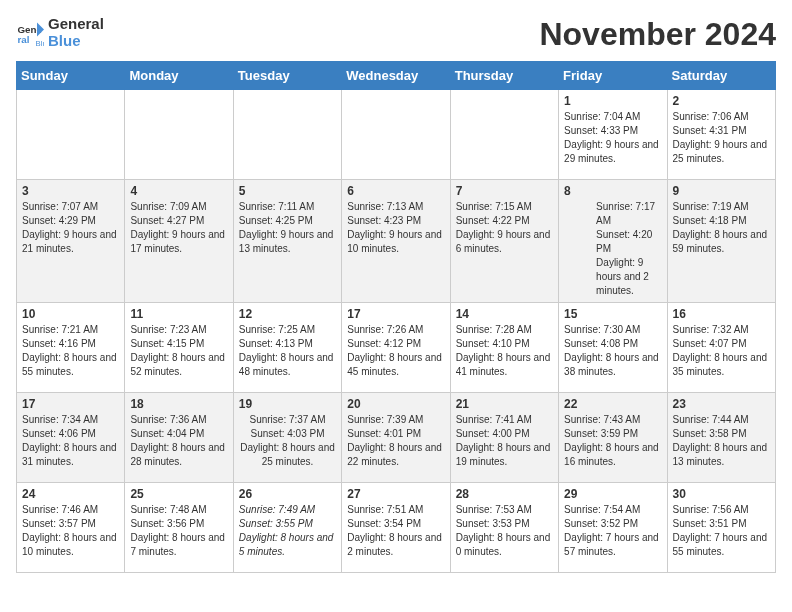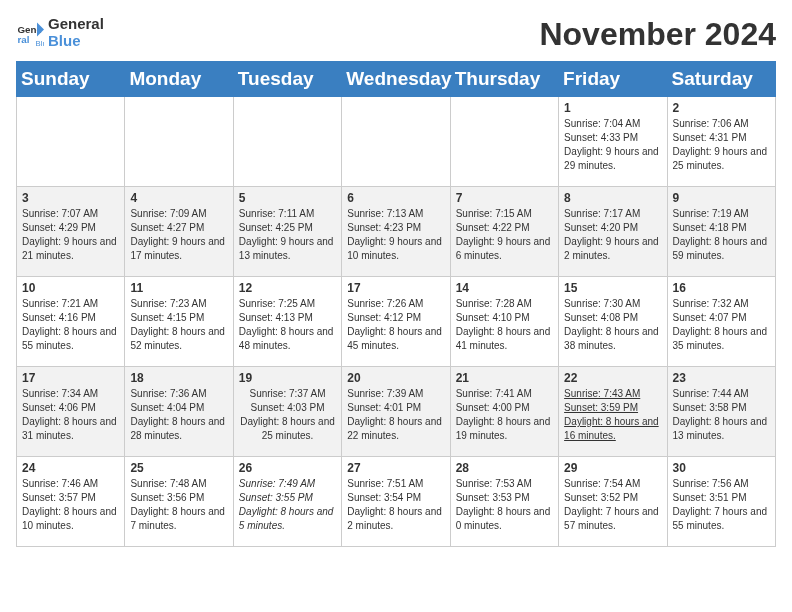--- a/index.html
+++ b/index.html
@@ -39,21 +39,21 @@
       margin-top: 2px;
     }
     table {
       width: 100%;
       border-collapse: collapse;
       table-layout: fixed;
     }
     th {
       background-color: #3a7fc1;
       color: #fff;
-      font-size: 19px;
+      font-size: 13px;
       font-weight: bold;
       padding: 6px 4px;
       text-align: left;
       border: 1px solid #3a7fc1;
     }
     td {
       vertical-align: top;
       border: 1px solid #ccc;
       padding: 4px 5px;
       font-size: 10.5px;
@@ -161,21 +161,21 @@
 Daylight: 9 hours and 10 minutes.</div>
         </td>
         <td>
           <span class="day-number">7</span>
           <div class="day-info" style="white-space: pre-line;">Sunrise: 7:15 AM
 Sunset: 4:22 PM
 Daylight: 9 hours and 6 minutes.</div>
         </td>
         <td>
           <span class="day-number">8</span>
-          <div class="day-info" style="white-space: pre-line;">Sunrise: 7:17 AM
+          <div class="day-info" style="white-space: pre-line; margin-left: 32px;">Sunrise: 7:17 AM
 Sunset: 4:20 PM
 Daylight: 9 hours and 2 minutes.</div>
         </td>
         <td>
           <span class="day-number">9</span>
           <div class="day-info" style="white-space: pre-line;">Sunrise: 7:19 AM
 Sunset: 4:18 PM
 Daylight: 8 hours and 59 minutes.</div>
         </td>
       </tr>
@@ -249,21 +249,21 @@
 Daylight: 8 hours and 22 minutes.</div>
         </td>
         <td>
           <span class="day-number">21</span>
           <div class="day-info" style="white-space: pre-line;">Sunrise: 7:41 AM
 Sunset: 4:00 PM
 Daylight: 8 hours and 19 minutes.</div>
         </td>
         <td>
           <span class="day-number">22</span>
-          <div class="day-info" style="white-space: pre-line; text-decoration: underline;">Sunrise: 7:43 AM
+          <div class="day-info" style="white-space: pre-line;">Sunrise: 7:43 AM
 Sunset: 3:59 PM
 Daylight: 8 hours and 16 minutes.</div>
         </td>
         <td>
           <span class="day-number">23</span>
           <div class="day-info" style="white-space: pre-line;">Sunrise: 7:44 AM
 Sunset: 3:58 PM
 Daylight: 8 hours and 13 minutes.</div>
         </td>
       </tr>

